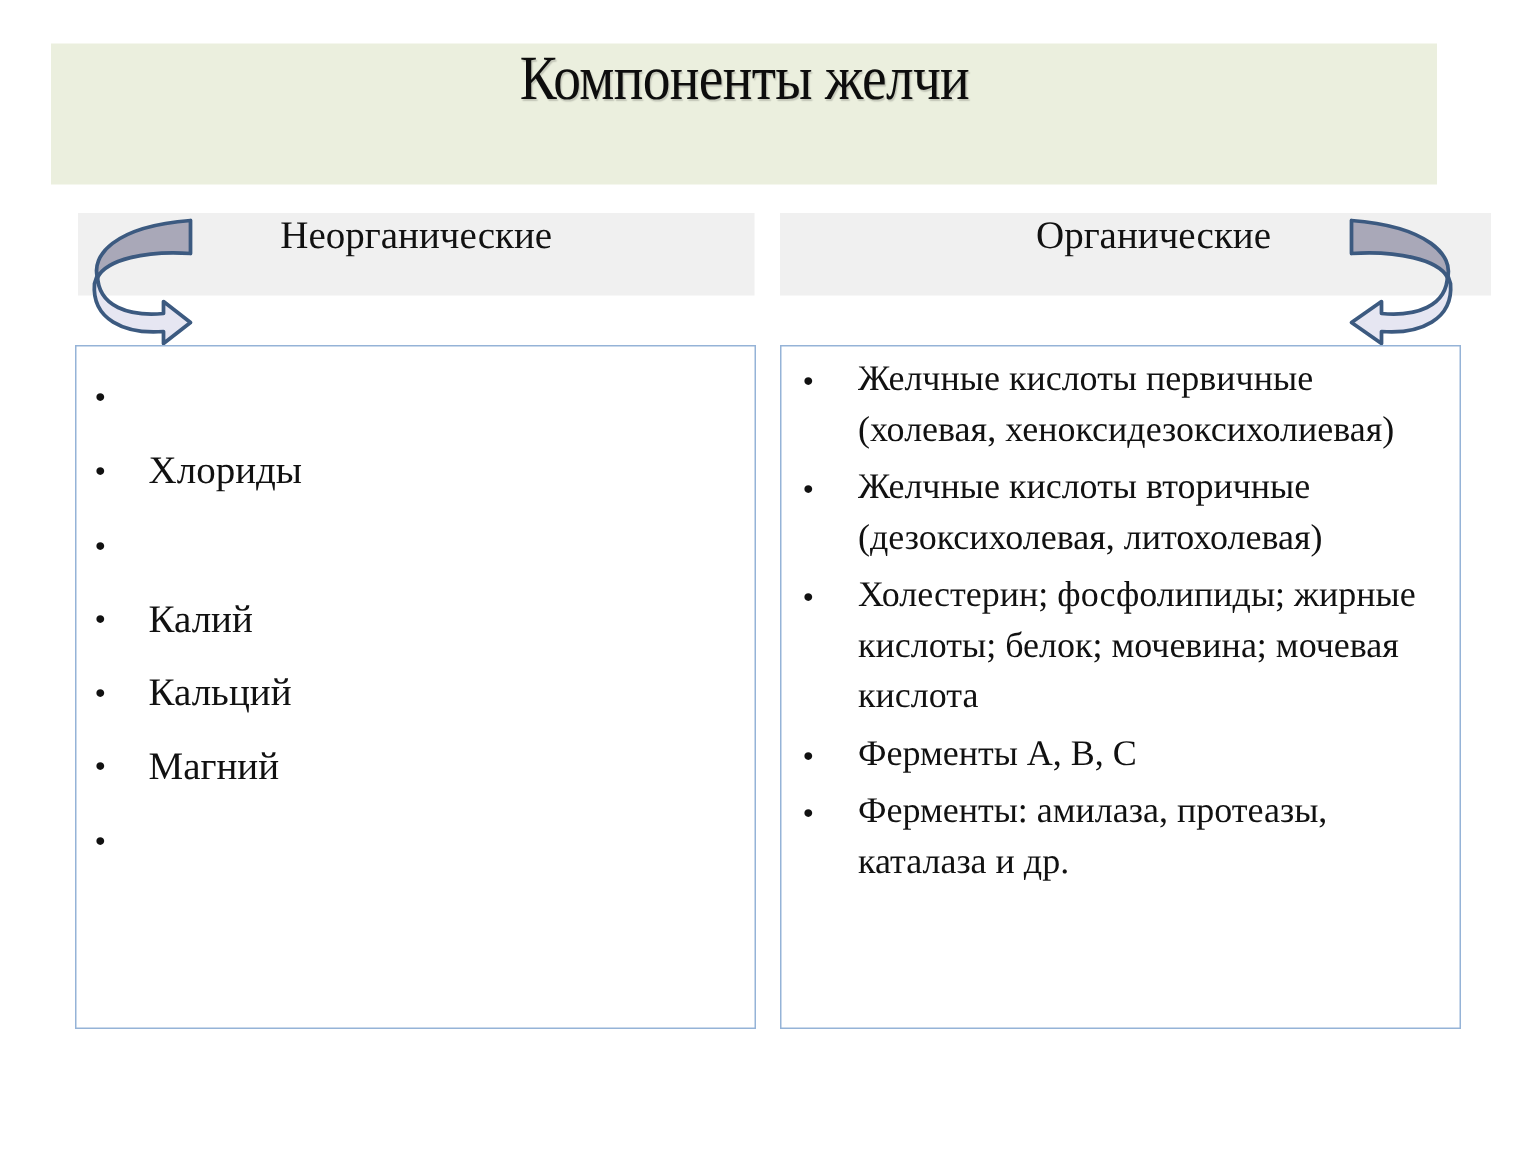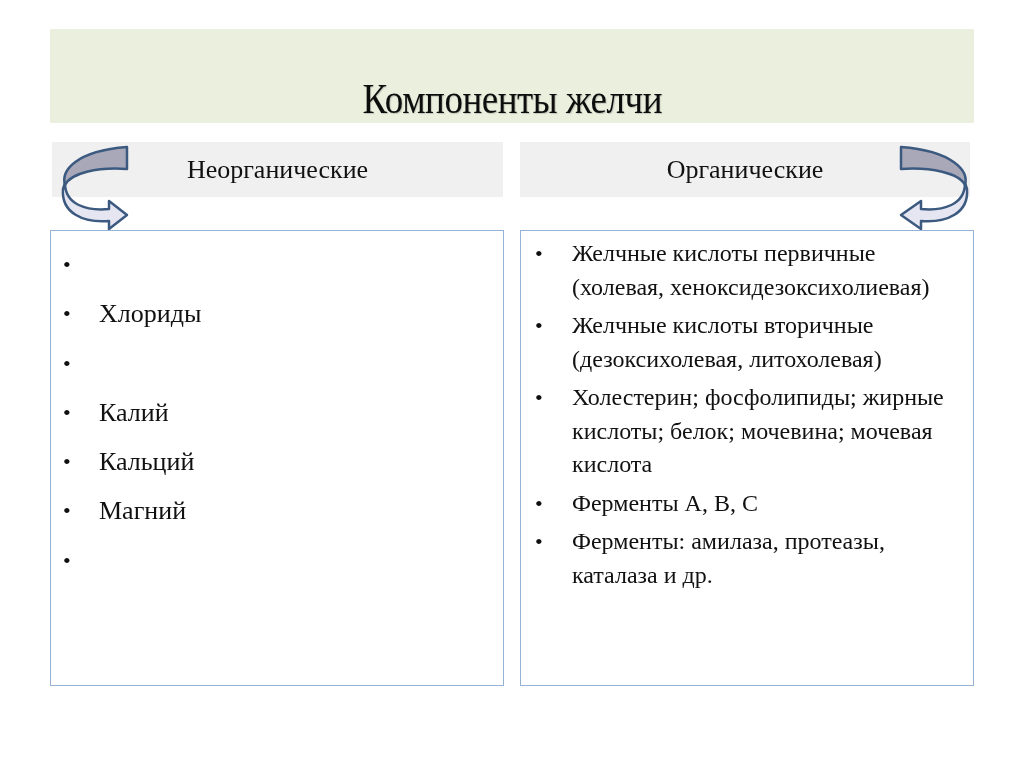--- a/index.html
+++ b/index.html
@@ -10,51 +10,50 @@
       background: #ffffff;
       overflow: hidden;
     }
     body {
       position: relative;
       font-family: "Liberation Serif", "DejaVu Serif", serif;
       color: #111111;
     }
     .title-box {
       position: absolute;
-      left: 50px;
+      left: 34px;
       top: 29px;
       width: 924px;
       height: 94px;
       background: #ebefde;
       display: flex;
-      align-items: flex-end;
+      align-items: flex-start;
       justify-content: center;
     }
     .title-box h1 {
       margin: 0;
       font-weight: normal;
       font-size: 42px;
       letter-spacing: -0.5px;
       transform: scaleX(0.88);
       color: #0d0d0d;
       text-shadow: 1px 1px 1px rgba(0,0,0,0.18);
     }
     .header-bar {
       position: absolute;
       top: 142px;
       height: 55px;
       background: #f0f0f0;
       display: flex;
-      align-items: center;
       justify-content: center;
       font-size: 26px;
       color: #111;
     }
     .header-left { left: 52px; width: 451px; }
-    .header-right { left: 520px; width: 450px; }
+    .header-right { left: 520px; width: 450px; padding-left: 24px; }
     .header-left span { margin-left: 0px; }
     .content-box {
       position: absolute;
       top: 230px;
       height: 456px;
       border: 1.5px solid #95b3d7;
       box-sizing: border-box;
       background: #ffffff;
     }
     .content-left { left: 50px; width: 454px; }

